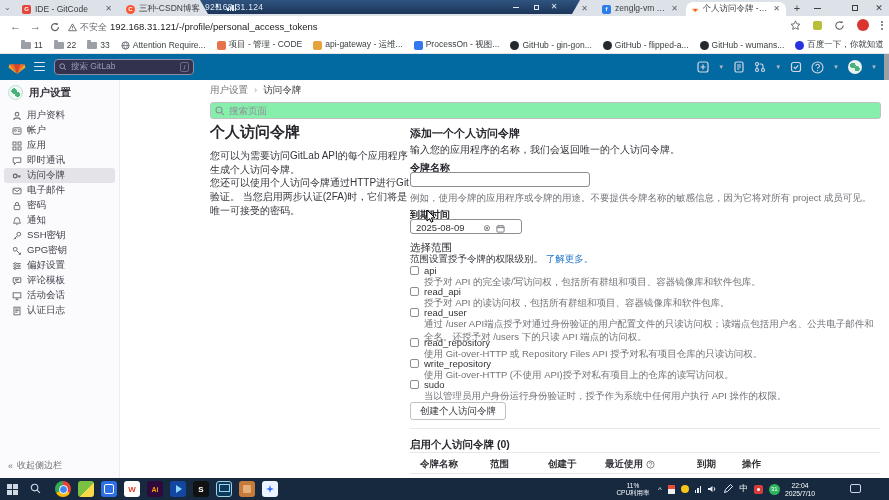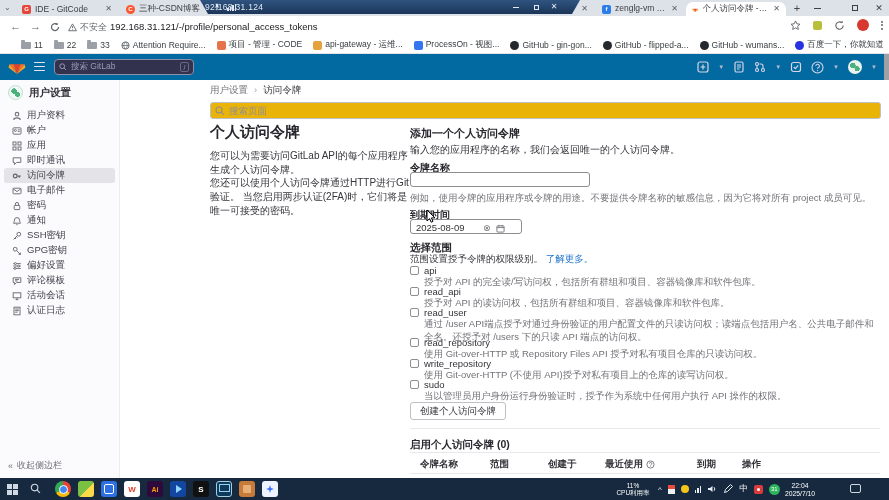--- a/index.html
+++ b/index.html
@@ -97,42 +97,42 @@
            font-size:9.5px;color:#43424b}
   .sb-item.active{background:#e4e3e8}
   .sb-item svg{flex:none}
   .sb-collapse{position:absolute;left:8px;bottom:6px;font-size:9px;color:#737278;display:flex;align-items:center;gap:4px}
   .sb-collapse::before{content:"«";font-size:9px;color:#737278}
 
   .main{position:absolute;left:121px;top:0;right:5px;bottom:0;background:#fff}
   .crumbs{position:absolute;left:89px;top:4px;font-size:9.5px;color:#737278;display:flex;gap:6px;align-items:center}
   .crumb-cur{color:#333238}
   .crumb-parent::after{content:"›";margin-left:6px;color:#a0a0a6}
-  .page-search{position:absolute;left:89px;top:22px;width:671px;height:17px;border:1px solid #bfc0c5;border-radius:3px;background:#eab308}
+  .page-search{position:absolute;left:89px;top:22px;width:671px;height:17px;border:1px solid #bfc0c5;border-radius:3px;background:#86efac}
   .page-search input{position:absolute;left:18px;top:0;right:4px;height:100%;border:0;outline:0;font-size:9.5px;color:#333;background:transparent;font-family:inherit}
   .page-search input::placeholder{color:#8e8e95}
   .ps-mag{position:absolute;left:4px;top:3px}
 
   .intro-title{position:absolute;left:89px;top:43px;font-size:15px;font-weight:bold;color:#28272d}
   .intro-p{position:absolute;left:89px;width:199px;font-size:10px;line-height:1.42;color:#35343b}
   .p1{top:69px}.p2{top:96px}
   .f-title{position:absolute;left:289px;top:46px;font-size:11px;font-weight:bold;color:#28272d}
   .f-desc{position:absolute;left:289px;top:63px;font-size:10px;color:#35343b}
   .f-label{position:absolute;left:289px;font-size:10px;font-weight:bold;color:#28272d}
   .lbl-name{top:81px}.lbl-exp{top:128px}
   .name-input{position:absolute;left:289px;top:92px;width:180px;height:15px;border:1px solid #8d8d92;border-radius:3px;
               font-size:10px;padding:0 4px;outline:0;font-family:inherit}
   .f-help{position:absolute;left:289px;top:112px;width:472px;font-size:9.5px;color:#737278}
   .date-box{position:absolute;left:289px;top:139px;width:112px;height:15px;border:1px solid #8d8d92;border-radius:3px;
             display:flex;align-items:flex-end;background:#fff}
   .date-box input{width:70px;border:0;outline:0;font-size:9.5px;color:#333;padding-left:5px;background:transparent;font-family:inherit}
   .date-clear{font-size:9px;color:#737278;line-height:1;margin-left:2px}
   .date-cal{margin-left:5px}
 
-  .scopes-title{position:absolute;left:289px;top:161px;font-size:10.5px;font-weight:bold;color:#28272d}
+  .scopes-title{position:absolute;left:289px;top:161px;font-size:10.5px;font-weight:normal;color:#28272d}
   .scopes-hint{position:absolute;left:289px;top:173px;font-size:9.5px;color:#35343b}
   .lnk{color:#1f75cb}
   .scope{position:absolute;left:289px;width:470px}
   .scope-row{display:flex;align-items:center;gap:5px}
   .cb{width:9px;height:9px;border:1px solid #8d8d92;border-radius:2px;background:#fff;flex:none}
   .scope-name{font-size:9.5px;color:#333238}
   .scope-desc{margin-left:14px;width:456px;font-size:9.5px;line-height:1.32;color:#737278}
   .s0{top:185px}.s1{top:206px}.s2{top:227px}.s3{top:257px}.s4{top:278px}.s5{top:299px}
   .submit-btn{position:absolute;left:289px;top:322px;height:18px;padding:0 9px;background:#fff;border:1px solid #bfc0c5;
               border-radius:3px;font-size:9.5px;color:#333238;line-height:16px;font-family:inherit}

